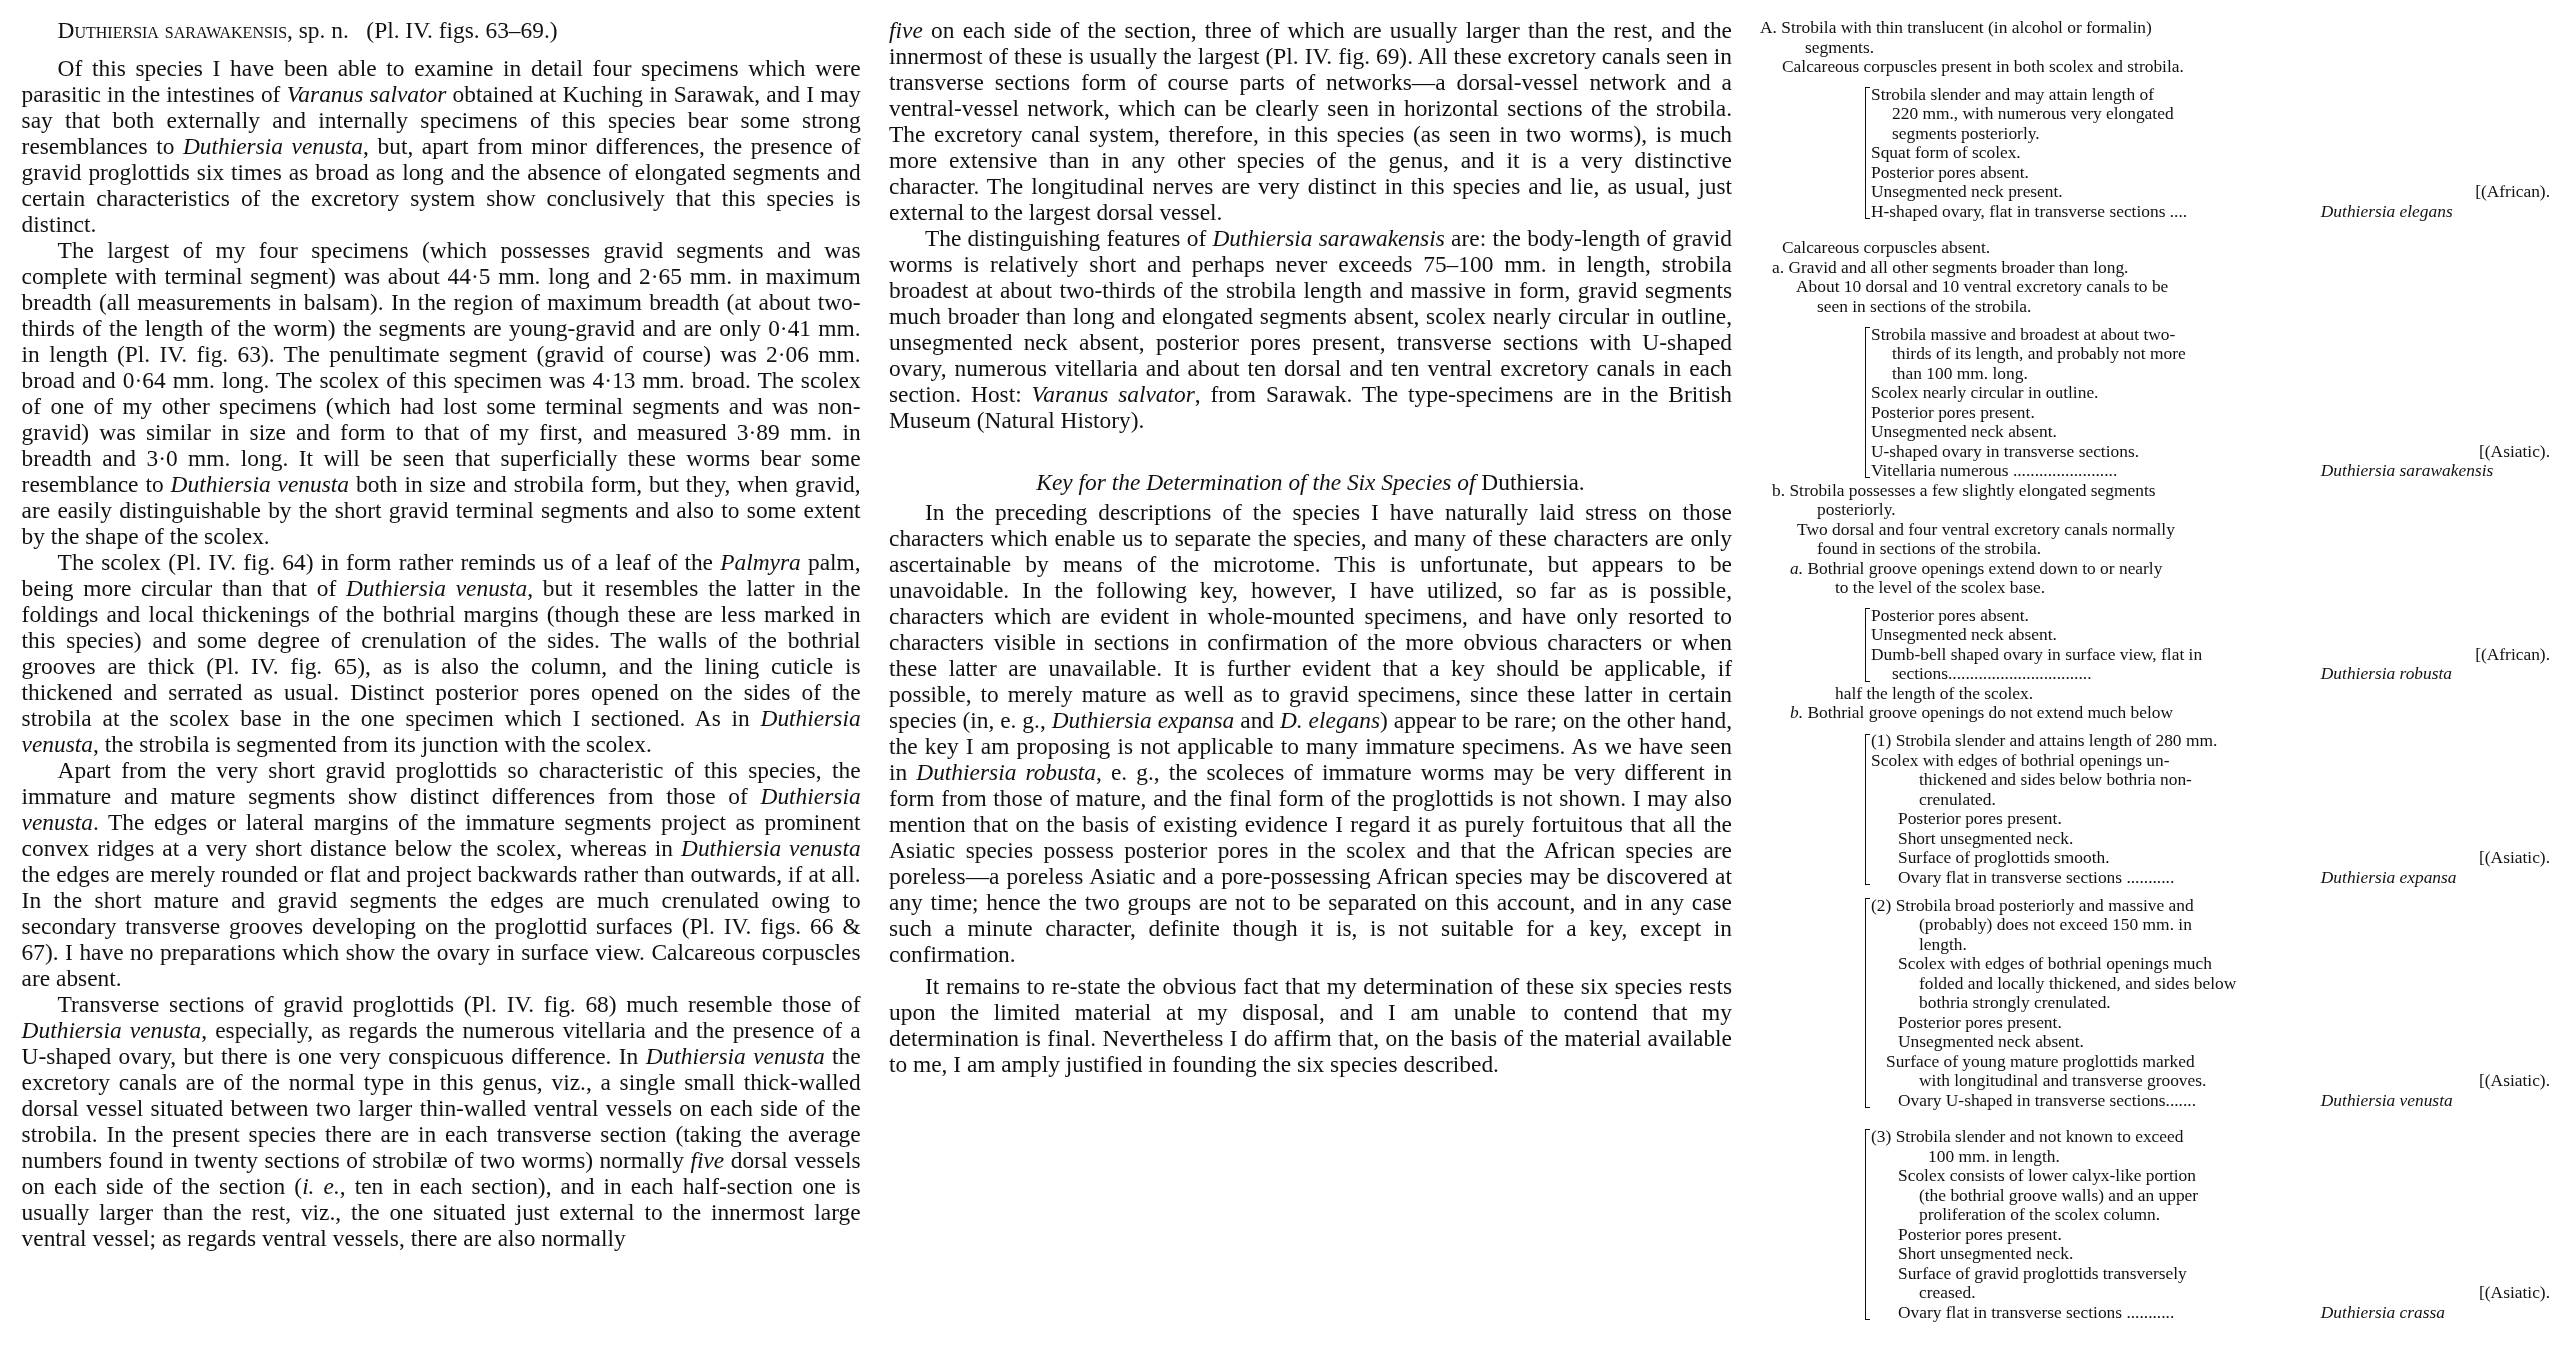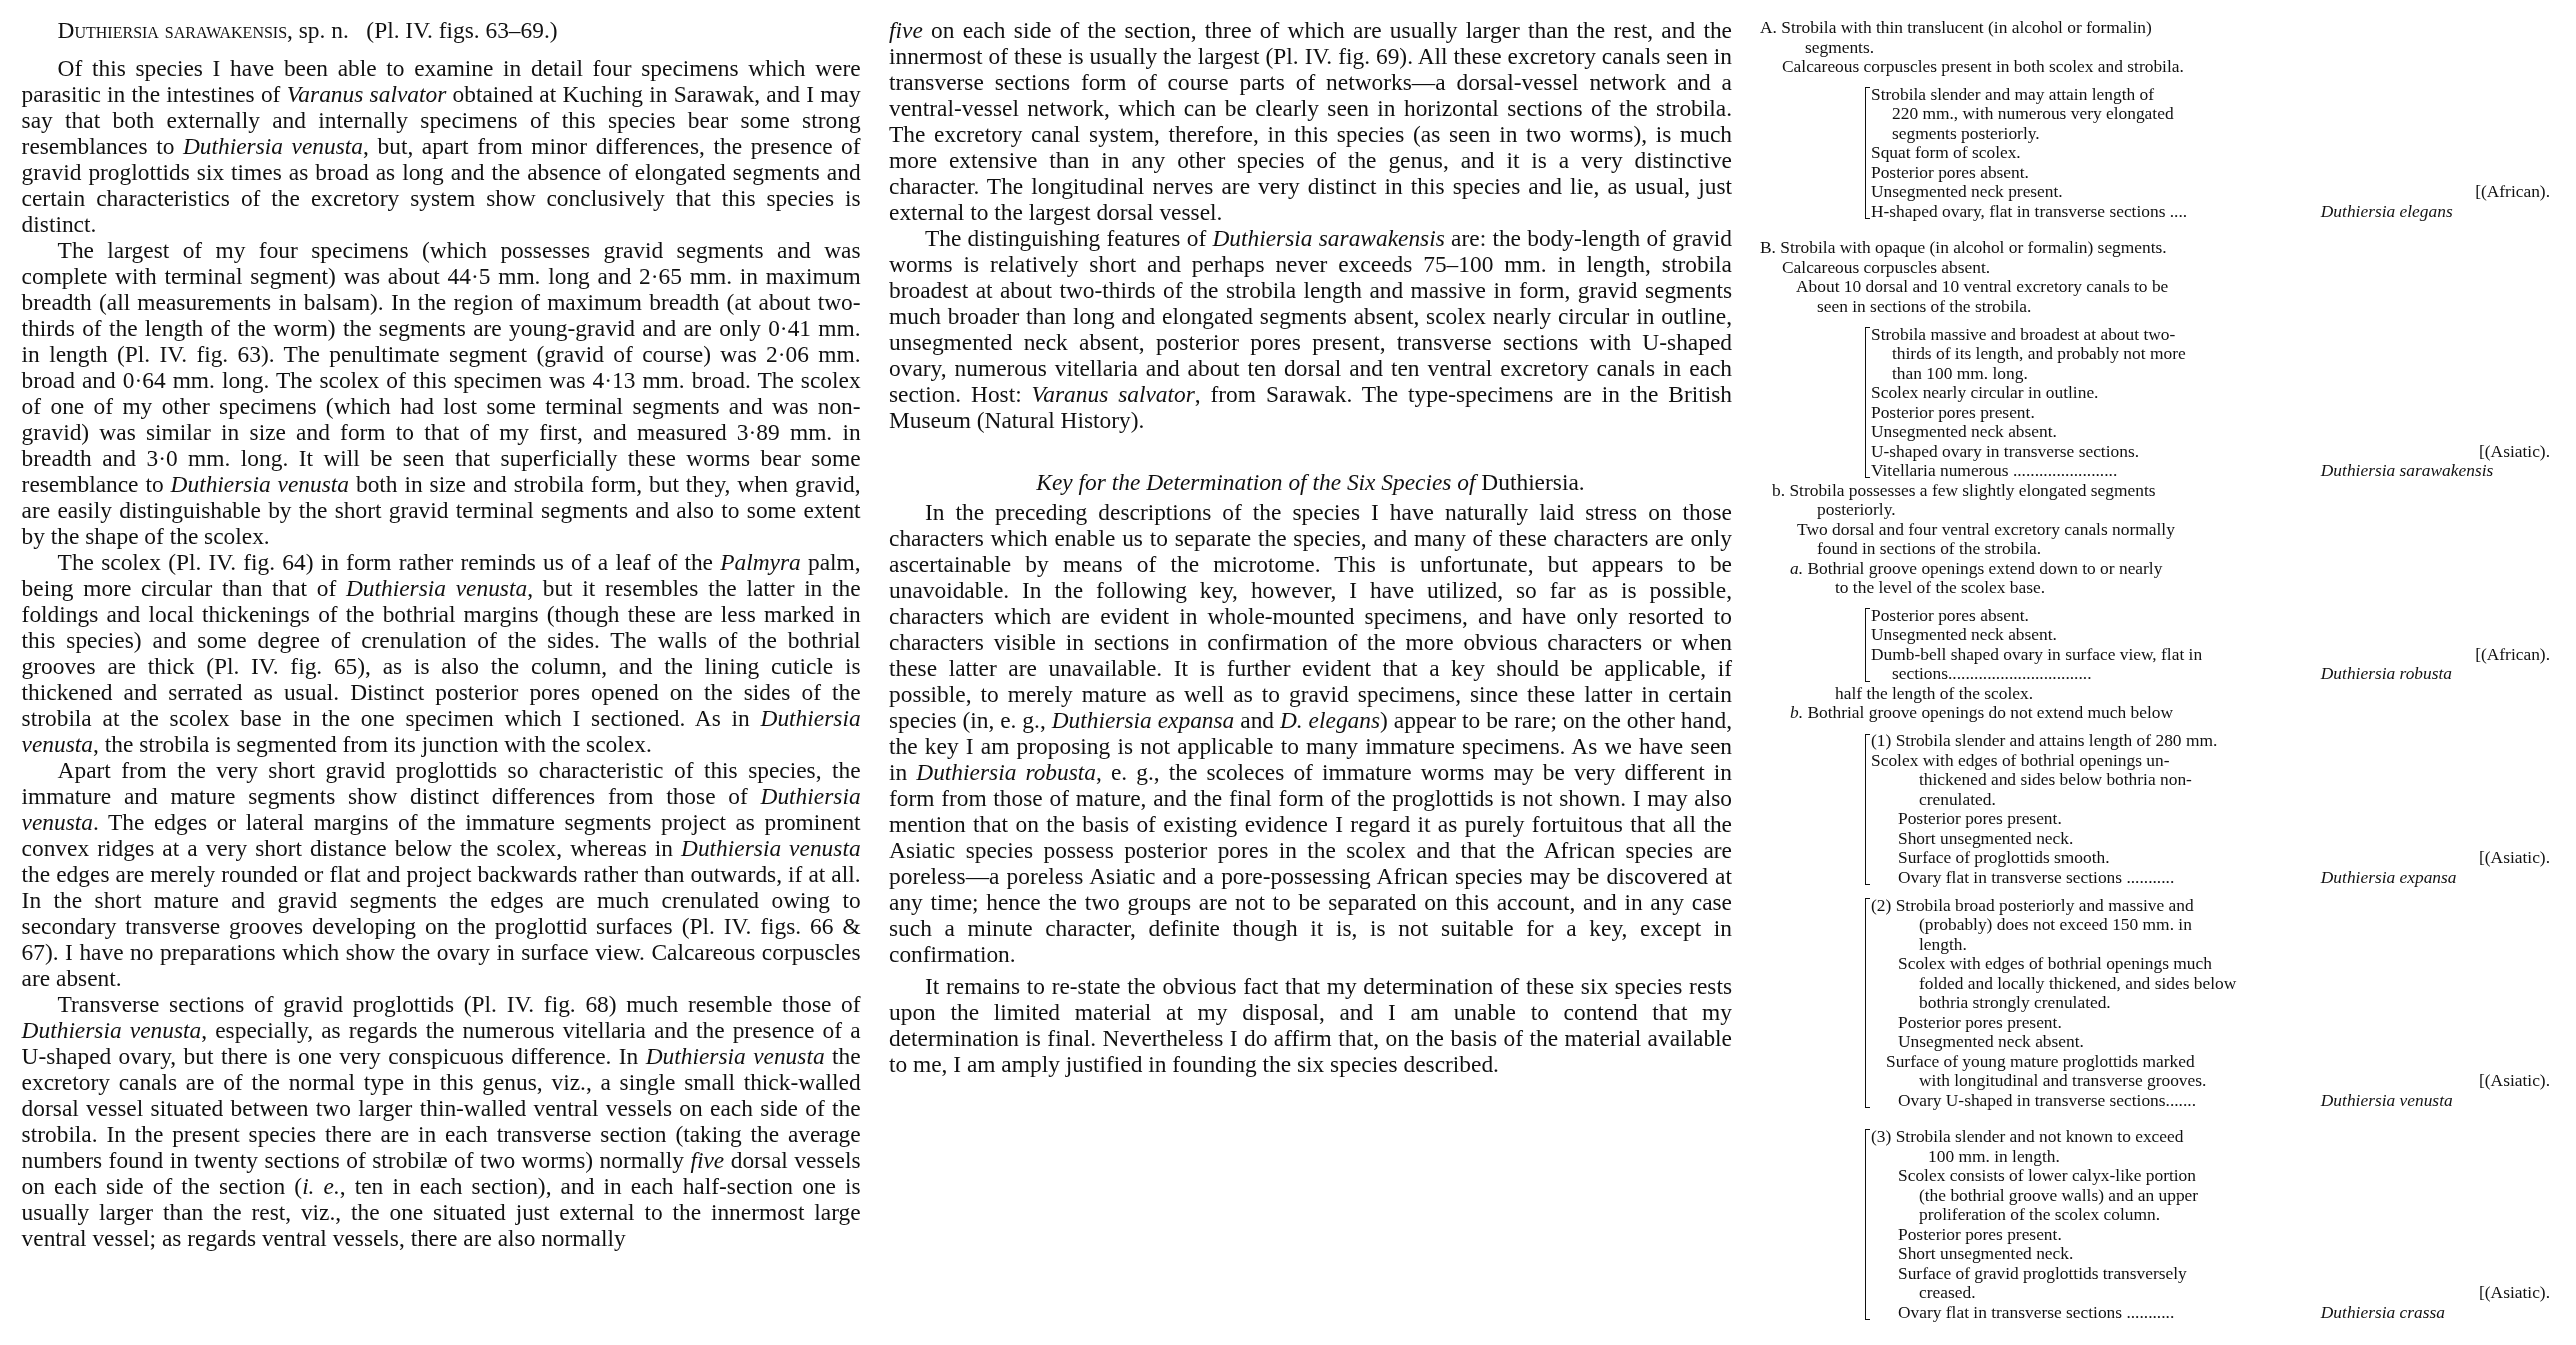--- a/index.html
+++ b/index.html
@@ -83,22 +83,22 @@
           <div class="desc">H-shaped ovary, flat in transverse sections ....</div>
           <span class="sp">Duthiersia elegans</span>
         </div>
     </div>
   </div>
 
   <div class="blockgap"></div>
     <div class="blockgap"></div>
 
   <div>
-    <div class="line"><span>B.</span> <span>Strobila with opaque (in alcohol or formalin) segments.</span></div>
     <div class="line indent1">Calcareous corpuscles absent.</div>
+    <div class="line indent2"><span>a.</span> <span>Gravid and all other segments broader than long.</span></div>
     <div class="line" style="padding-left:36px">About 10 dorsal and 10 ventral excretory canals to be</div>
     <div class="line" style="padding-left:57px">seen in sections of the strobila.</div>
     <div class="blockgap"></div>
     <div class="block">
       <div class="bracket"></div>
       <div class="desc">Strobila massive and broadest at about two-</div>
       <div class="desc cont">thirds of its length, and probably not more</div>
       <div class="desc cont">than 100 mm. long.</div>
       <div class="desc">Scolex nearly circular in outline.</div>
       <div class="desc">Posterior pores present.</div>

